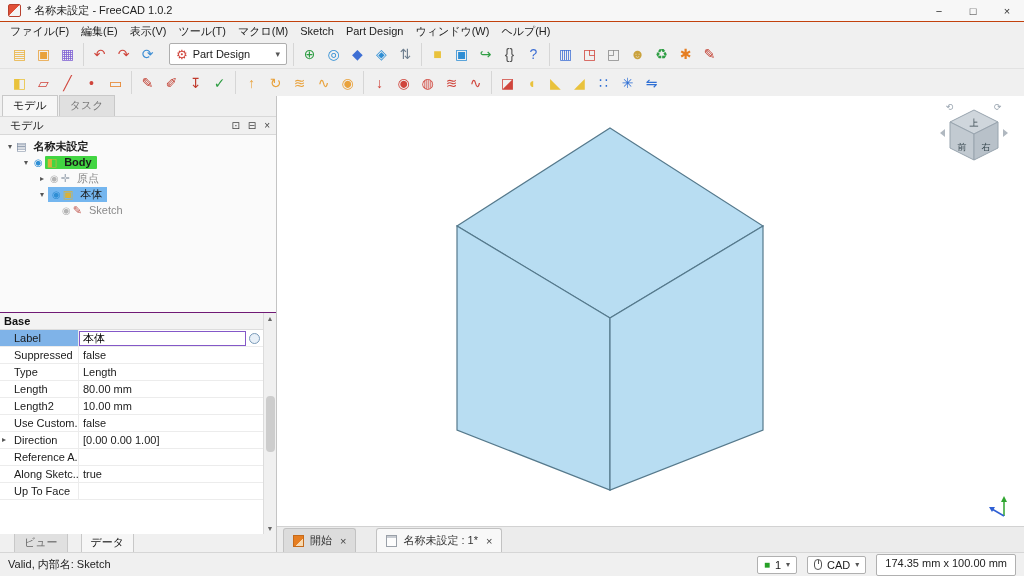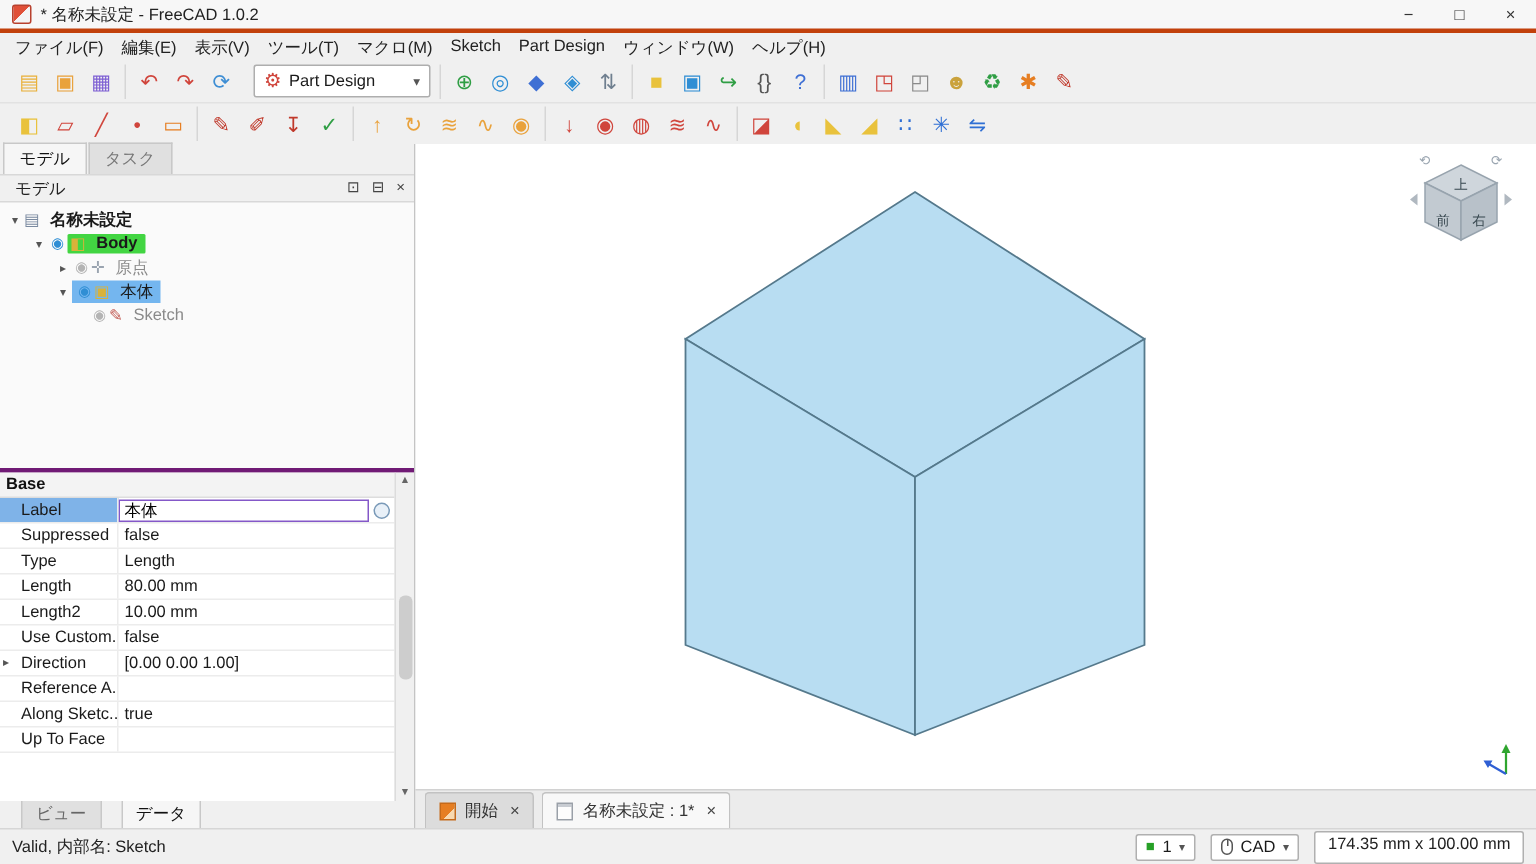--- a/index.html
+++ b/index.html
@@ -1,20 +1,20 @@
 <!DOCTYPE html>
 <html><head>
 <meta charset="utf-8">
 <style>
   * { box-sizing: border-box; margin: 0; padding: 0; }
   html,body { width:1024px; height:576px; overflow:hidden; }
   body { font-family:"Liberation Sans","DejaVu Sans",sans-serif; font-size:11px; background:#f0f0f0; color:#1a1a1a; position:relative; }
 
   
-  .titlebar { height:22px; background:#f7f7f7; display:flex; align-items:center; padding-left:8px; border-bottom:3px solid #c2410c; }
+  .titlebar { height:22px; background:#f7f7f7; display:flex; align-items:center; padding-left:8px; border-bottom:1px solid #c2410c; }
   .app-icon { width:13px; height:13px; border-radius:2px; background:linear-gradient(135deg,#e05038 0 50%,#f4f4f4 50% 100%); border:1px solid #b8412e; margin-right:6px; }
   .title { font-size:11px; color:#222; flex:1; }
   .wctrl { width:34px; height:22px; display:flex; align-items:center; justify-content:center; font-size:11px; color:#333; cursor:default; }
 
   
   .menubar { height:18px; background:#f0f0f0; display:flex; align-items:center; padding-left:4px; }
   .menu-item { padding:1px 6px; color:#222; }
 
   
   .toolbar { height:28px; background:#f0f0f0; display:flex; align-items:center; padding:0 4px; }
@@ -44,21 +44,21 @@
   .eye.on { color:#2f8ed4; } .eye.off { color:#b4b4b4; }
   .ticon { font-size:11px; margin-right:4px; }
   .ti-doc { color:#7a8aa0; } .ti-body { color:#d8b23a; } .ti-origin { color:#9aa4b0; } .ti-pad { color:#d8b23a; } .ti-sketch { color:#c0574f; }
   .tlabel { padding:0 3px; }
   .tlabel.bold { font-weight:bold; }
   .dim { color:#8a8a8a; }
   .hl-green { background:#42d542; display:flex; align-items:center; padding:0 2px; border-radius:1px; }
   .hl-blue { background:#74b6ef; display:flex; align-items:center; padding:0 2px; }
 
   
-  .props { flex:1; background:#fff; border-top:3px solid #701a75; position:relative; padding-right:13px; overflow:hidden; }
+  .props { flex:1; background:#fff; border-top:1px solid #701a75; position:relative; padding-right:13px; overflow:hidden; }
   .pgroup { height:17px; line-height:17px; font-weight:bold; padding-left:4px; background:#f3f3f3; border-bottom:1px solid #ddd; color:#111; }
   .prow { display:flex; height:17px; border-bottom:1px solid #ececec; align-items:stretch; position:relative; }
   .plabel { width:79px; padding-left:14px; line-height:16px; border-right:1px solid #ececec; white-space:nowrap; overflow:hidden; flex:none; }
   .plabel.sel { background:#7fb3e8; }
   .pvalue { flex:1; padding-left:4px; line-height:16px; white-space:nowrap; overflow:hidden; }
   .pvalue.editing { padding:0; display:flex; align-items:center; }
   .pvalue.editing input { flex:1; height:15px; border:1px solid #8458c8; font:11px "Liberation Sans","DejaVu Sans",sans-serif; padding:0 3px; outline:none; min-width:0; }
   .expr-btn { width:11px; height:11px; border-radius:50%; border:1px solid #7a9ab8; background:#e8f0f8; margin:0 3px; flex:none; }
   .pexp { position:absolute; left:2px; top:0; width:10px; line-height:16px; font-size:8px; color:#555; }
   .vscroll { position:absolute; right:0; top:0; bottom:0; width:13px; background:#f0f0f0; border-left:1px solid #dcdcdc; display:flex; flex-direction:column; justify-content:space-between; align-items:center; font-size:7px; color:#666; padding:2px 0; }
@@ -68,21 +68,21 @@
   .vdtab.active { background:#f6f6f6; color:#111; }
 
   
   .maincol { flex:1; display:flex; flex-direction:column; min-width:0; }
   .canvas { flex:1; position:relative; background:#fff; }
   .cube-svg { position:absolute; inset:0; }
   .navcube { position:absolute; top:4px; right:8px; }
   .axiscross { position:absolute; bottom:6px; right:10px; }
 
   
-  .doctabs { height:26px; background:#ececec; border-top:1px solid #d2d2d2; display:flex; align-items:flex-end; padding-left:6px; gap:5px; }
+  .doctabs { height:26px; background:#ececec; border-top:1px solid #d2d2d2; display:flex; align-items:flex-end; padding-left:6px; gap:20px; }
   .dtab { height:24px; display:flex; align-items:center; gap:6px; padding:0 9px; background:#dcdcdc; border:1px solid #c2c2c2; border-bottom:none; border-radius:3px 3px 0 0; color:#333; }
   .dtab.active { background:#f8f8f8; }
   .dticon { width:11px; height:12px; flex:none; }
   .dticon.start { background:linear-gradient(135deg,#e67e22 0 60%,#f8d9b0 60% 100%); border:1px solid #c56a1a; }
   .dticon.doc { background:#fdfdfd; border:1px solid #9aa0a8; box-shadow:inset 0 2px 0 #c8ccd2; }
   .dtclose { font-size:11px; color:#444; padding-left:2px; }
 
   
   .statusbar { position:absolute; bottom:0; left:0; right:0; height:24px; background:#f0f0f0; border-top:1px solid #d6d6d6; display:flex; align-items:center; padding:0 8px; gap:10px; }
   .sb-msg { flex:1; color:#222; }

